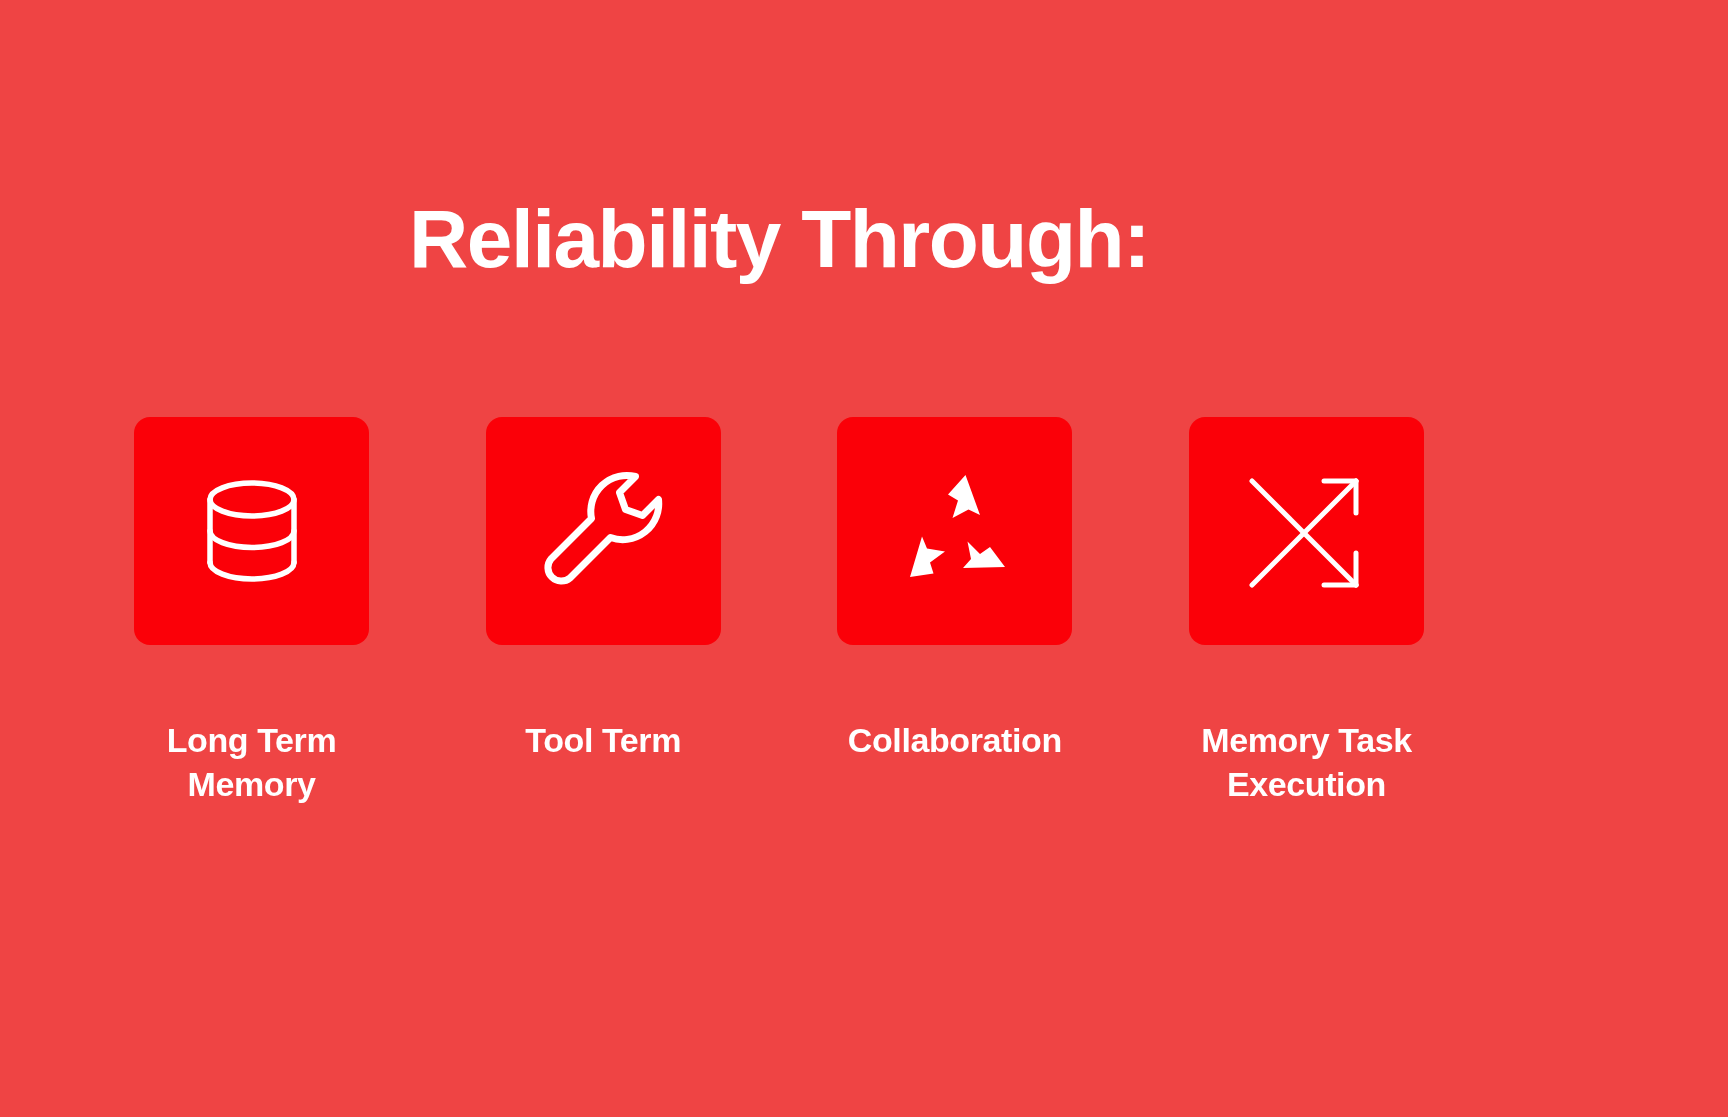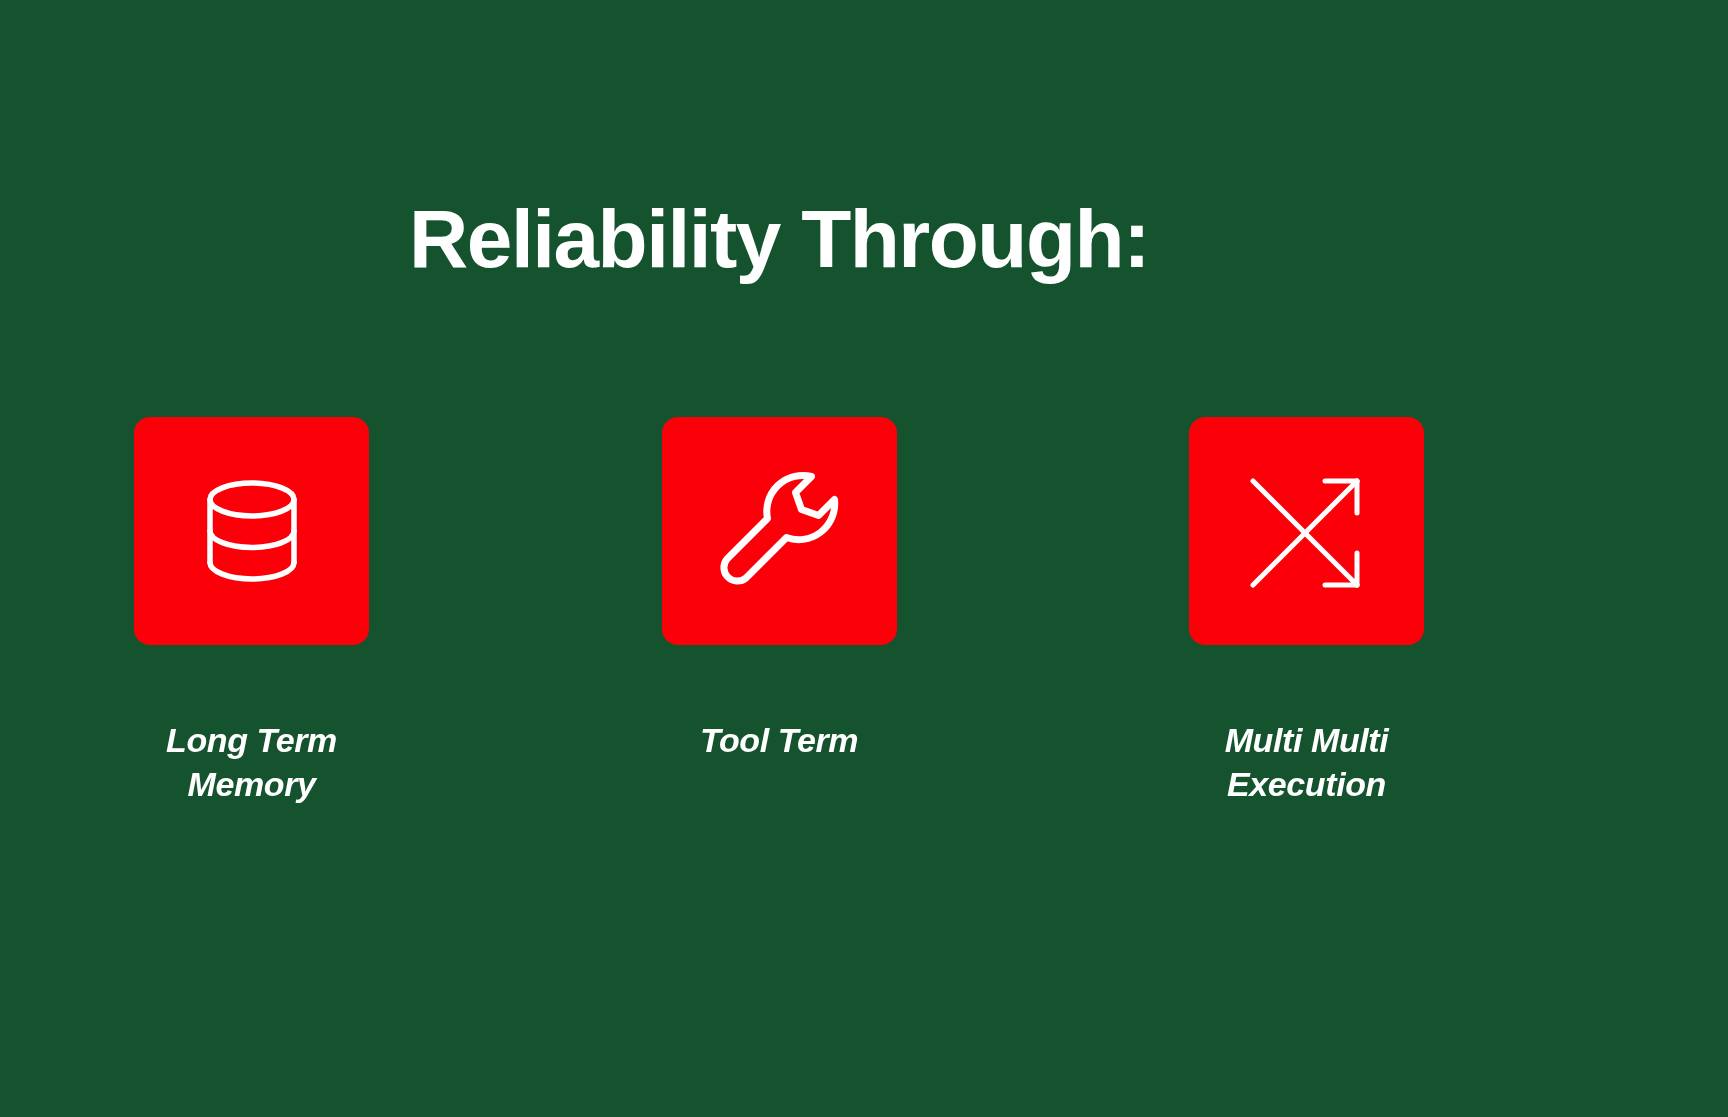--- a/index.html
+++ b/index.html
@@ -11,21 +11,21 @@
     width: 1728px;
     height: 1117px;
     overflow: hidden;
     font-family: "Liberation Sans", sans-serif;
     -webkit-font-smoothing: antialiased;
   }
   .slide {
     position: relative;
     width: 1728px;
     height: 1117px;
-    background: #14532d;
+    background: #ef4444;
   }
   .slide-title {
     position: absolute;
     left: 0;
     top: 196px;
     width: 1558px;
     text-align: center;
     color: #ffffff;
     font-size: 82px;
     font-weight: bold;
@@ -35,21 +35,20 @@
   }
   .cards {
     position: absolute;
     left: 134px;
     top: 417px;
     width: 1290px;
     display: flex;
     flex-direction: row;
     justify-content: space-between;
     align-items: flex-start;
-    font-style: italic;
   }
   .card {
     width: 235px;
     display: flex;
     flex-direction: column;
     align-items: center;
   }
   .tile {
     width: 235px;
     height: 228px;
@@ -107,34 +106,49 @@
                      A36 36 0 0 1 70.5 69.5
                      L30 110 A13.5 13.5 0 0 1 11 91
                      L51.5 50.5
                      A36 36 0 0 1 95.5 8.5 Z"></path>
           </svg>
         </span>
       </div>
       <div class="card-label">Tool Term</div>
     </div>
 
+    <div class="card">
+      <div class="tile">
+        <span>
+          <svg width="126" height="120" viewBox="0 0 126 120" fill="#ffffff">
+
+            <path d="M73.5 4 L88 44 L76.5 38.5 L60.5 47 L66 29.5 L56 23.5 Z"></path>
+
+            <path d="M113 96 L71 97 L79 88 L75.5 70.5 L88 83 L98 76 Z"></path>
+
+            <path d="M18 106 L30 65.5 L35 77.5 L53 80.5 L38 91.5 L41.5 102.5 Z"></path>
+          </svg>
+        </span>
+      </div>
+      <div class="card-label">Collaboration</div>
+    </div>
 
     <div class="card">
       <div class="tile">
         <span>
           <svg width="124" height="124" viewBox="0 0 124 124" fill="none" stroke="#ffffff" stroke-width="5" stroke-linecap="round" stroke-linejoin="round">
 
             <path d="M8 116 L112 12"></path>
             <path d="M112 12 L112 44"></path>
             <path d="M112 12 L80 12"></path>
 
             <path d="M8 12 L112 116"></path>
             <path d="M112 116 L112 84"></path>
             <path d="M112 116 L80 116"></path>
           </svg>
         </span>
       </div>
-      <div class="card-label">Multi Multi
+      <div class="card-label">Memory Task
 Execution</div>
     </div>
 
   </div>
 </div>
 
 </body></html>

